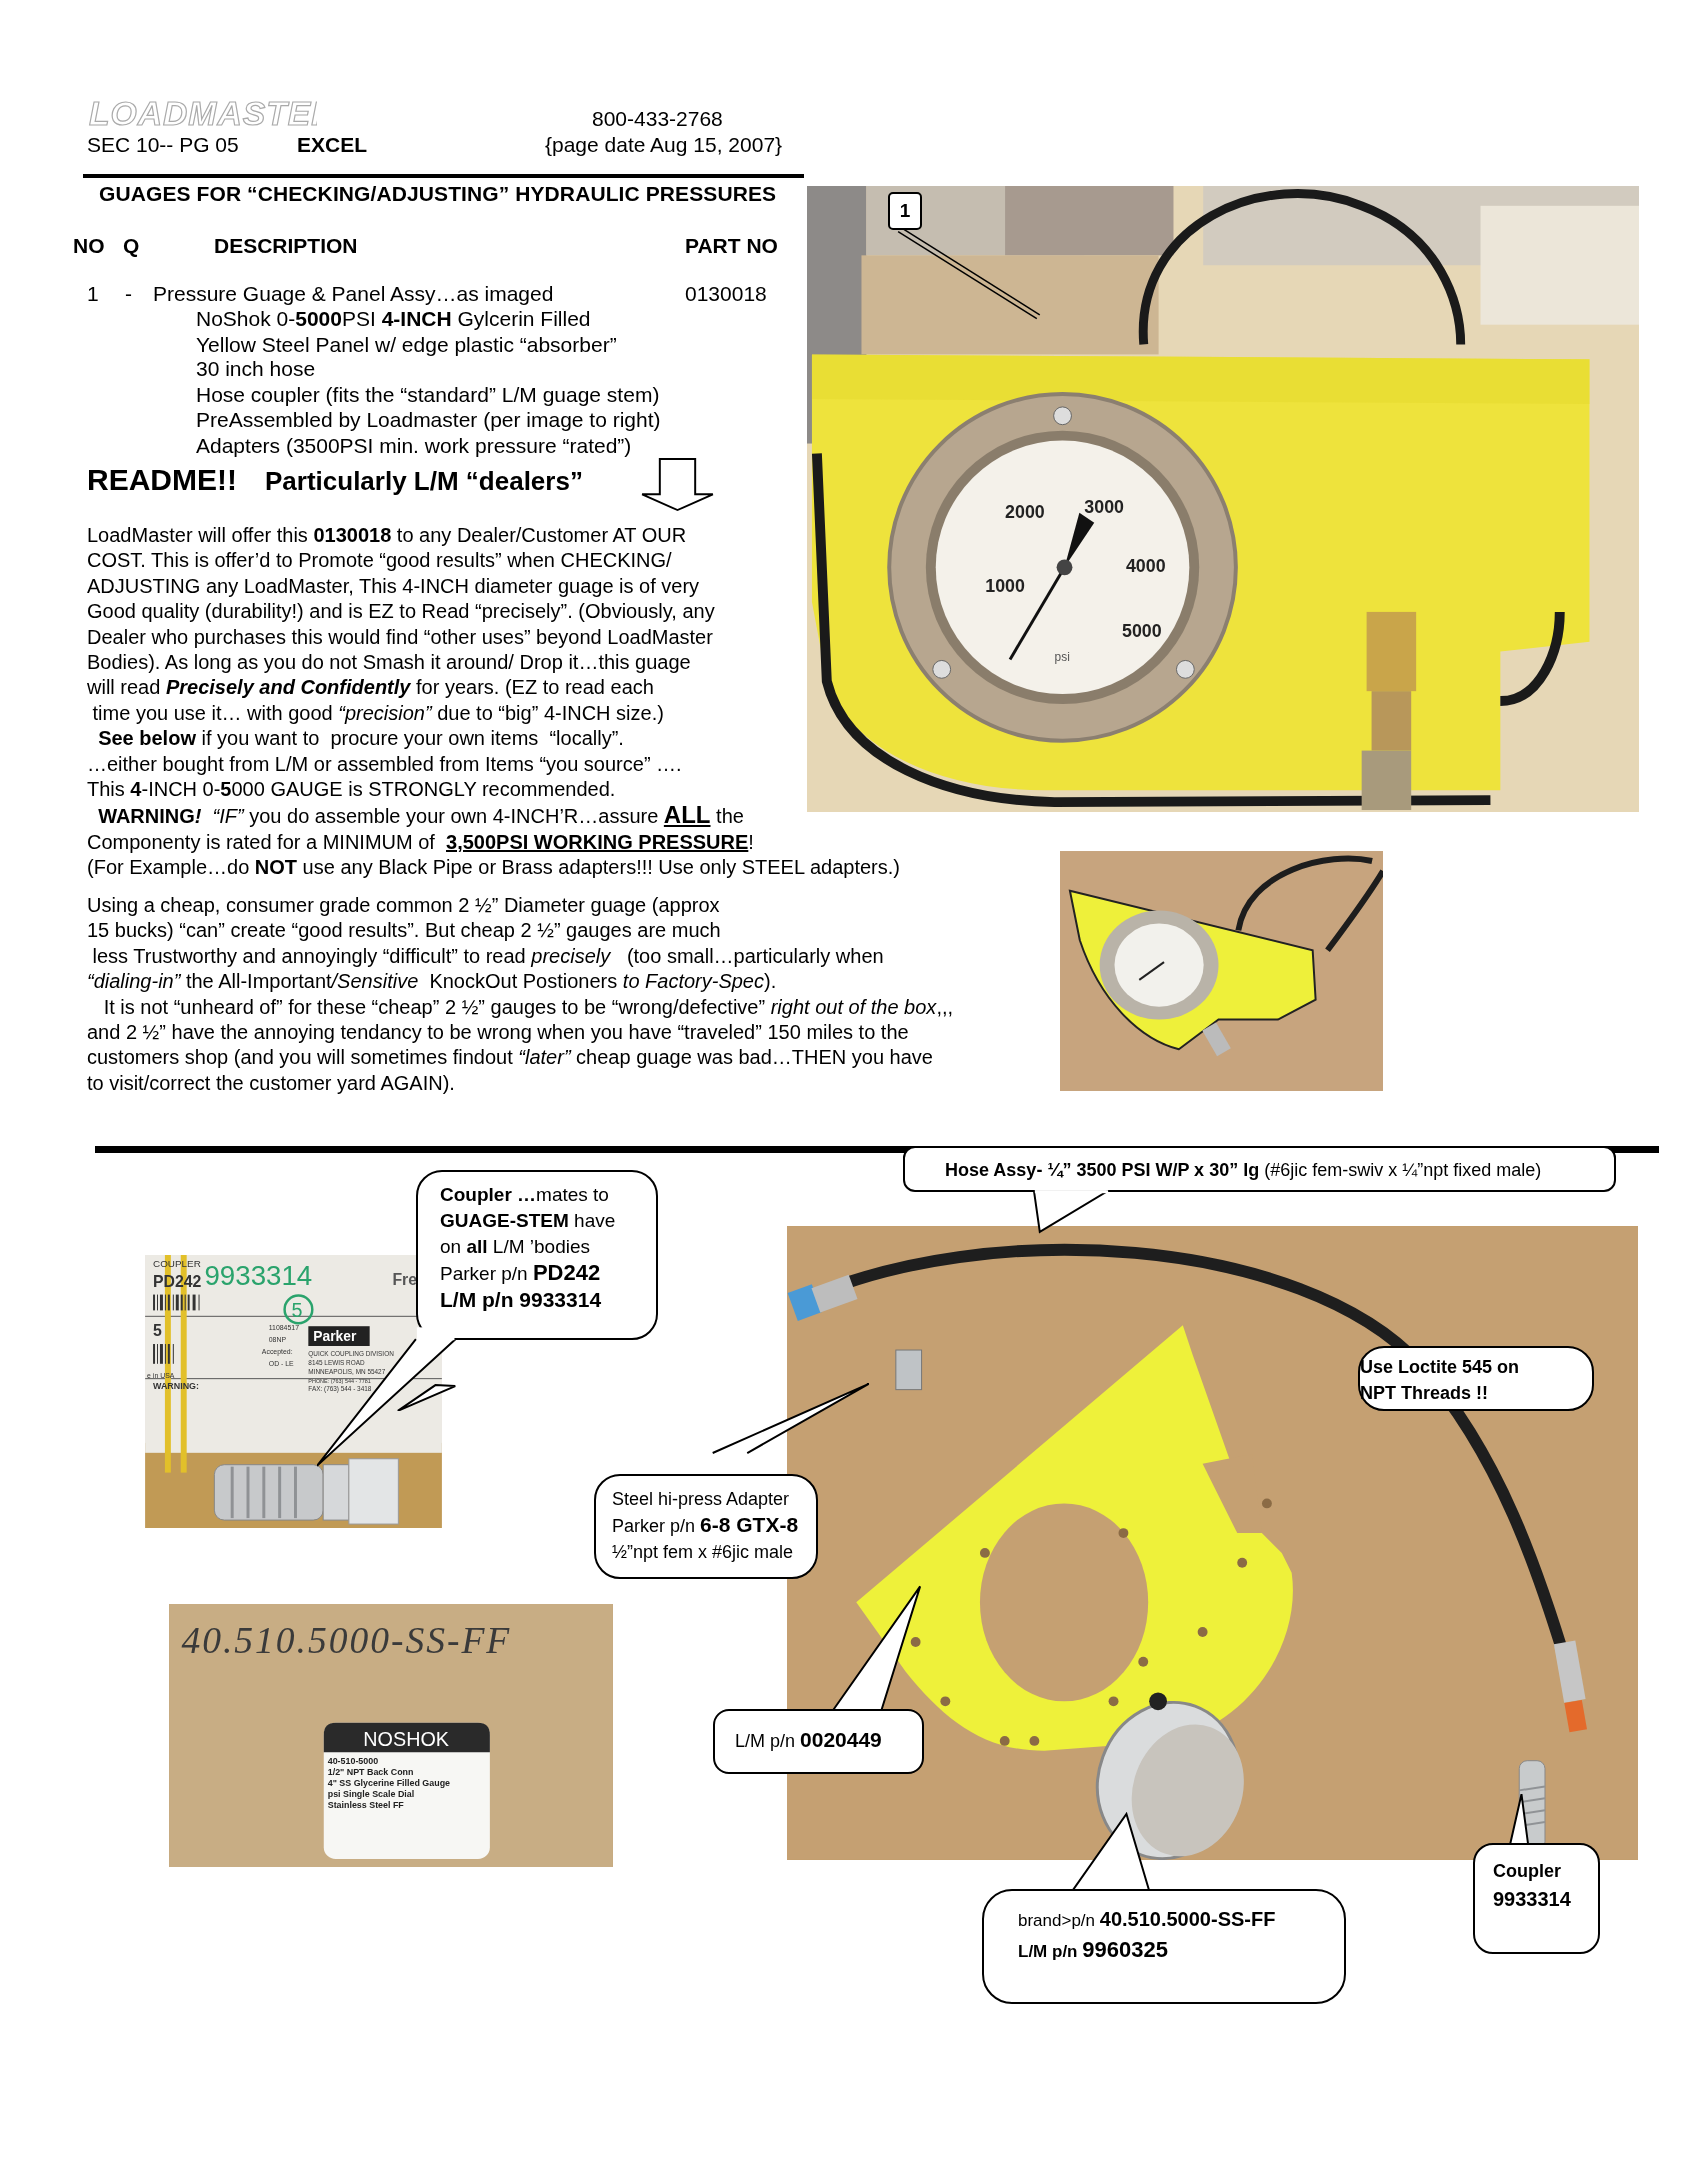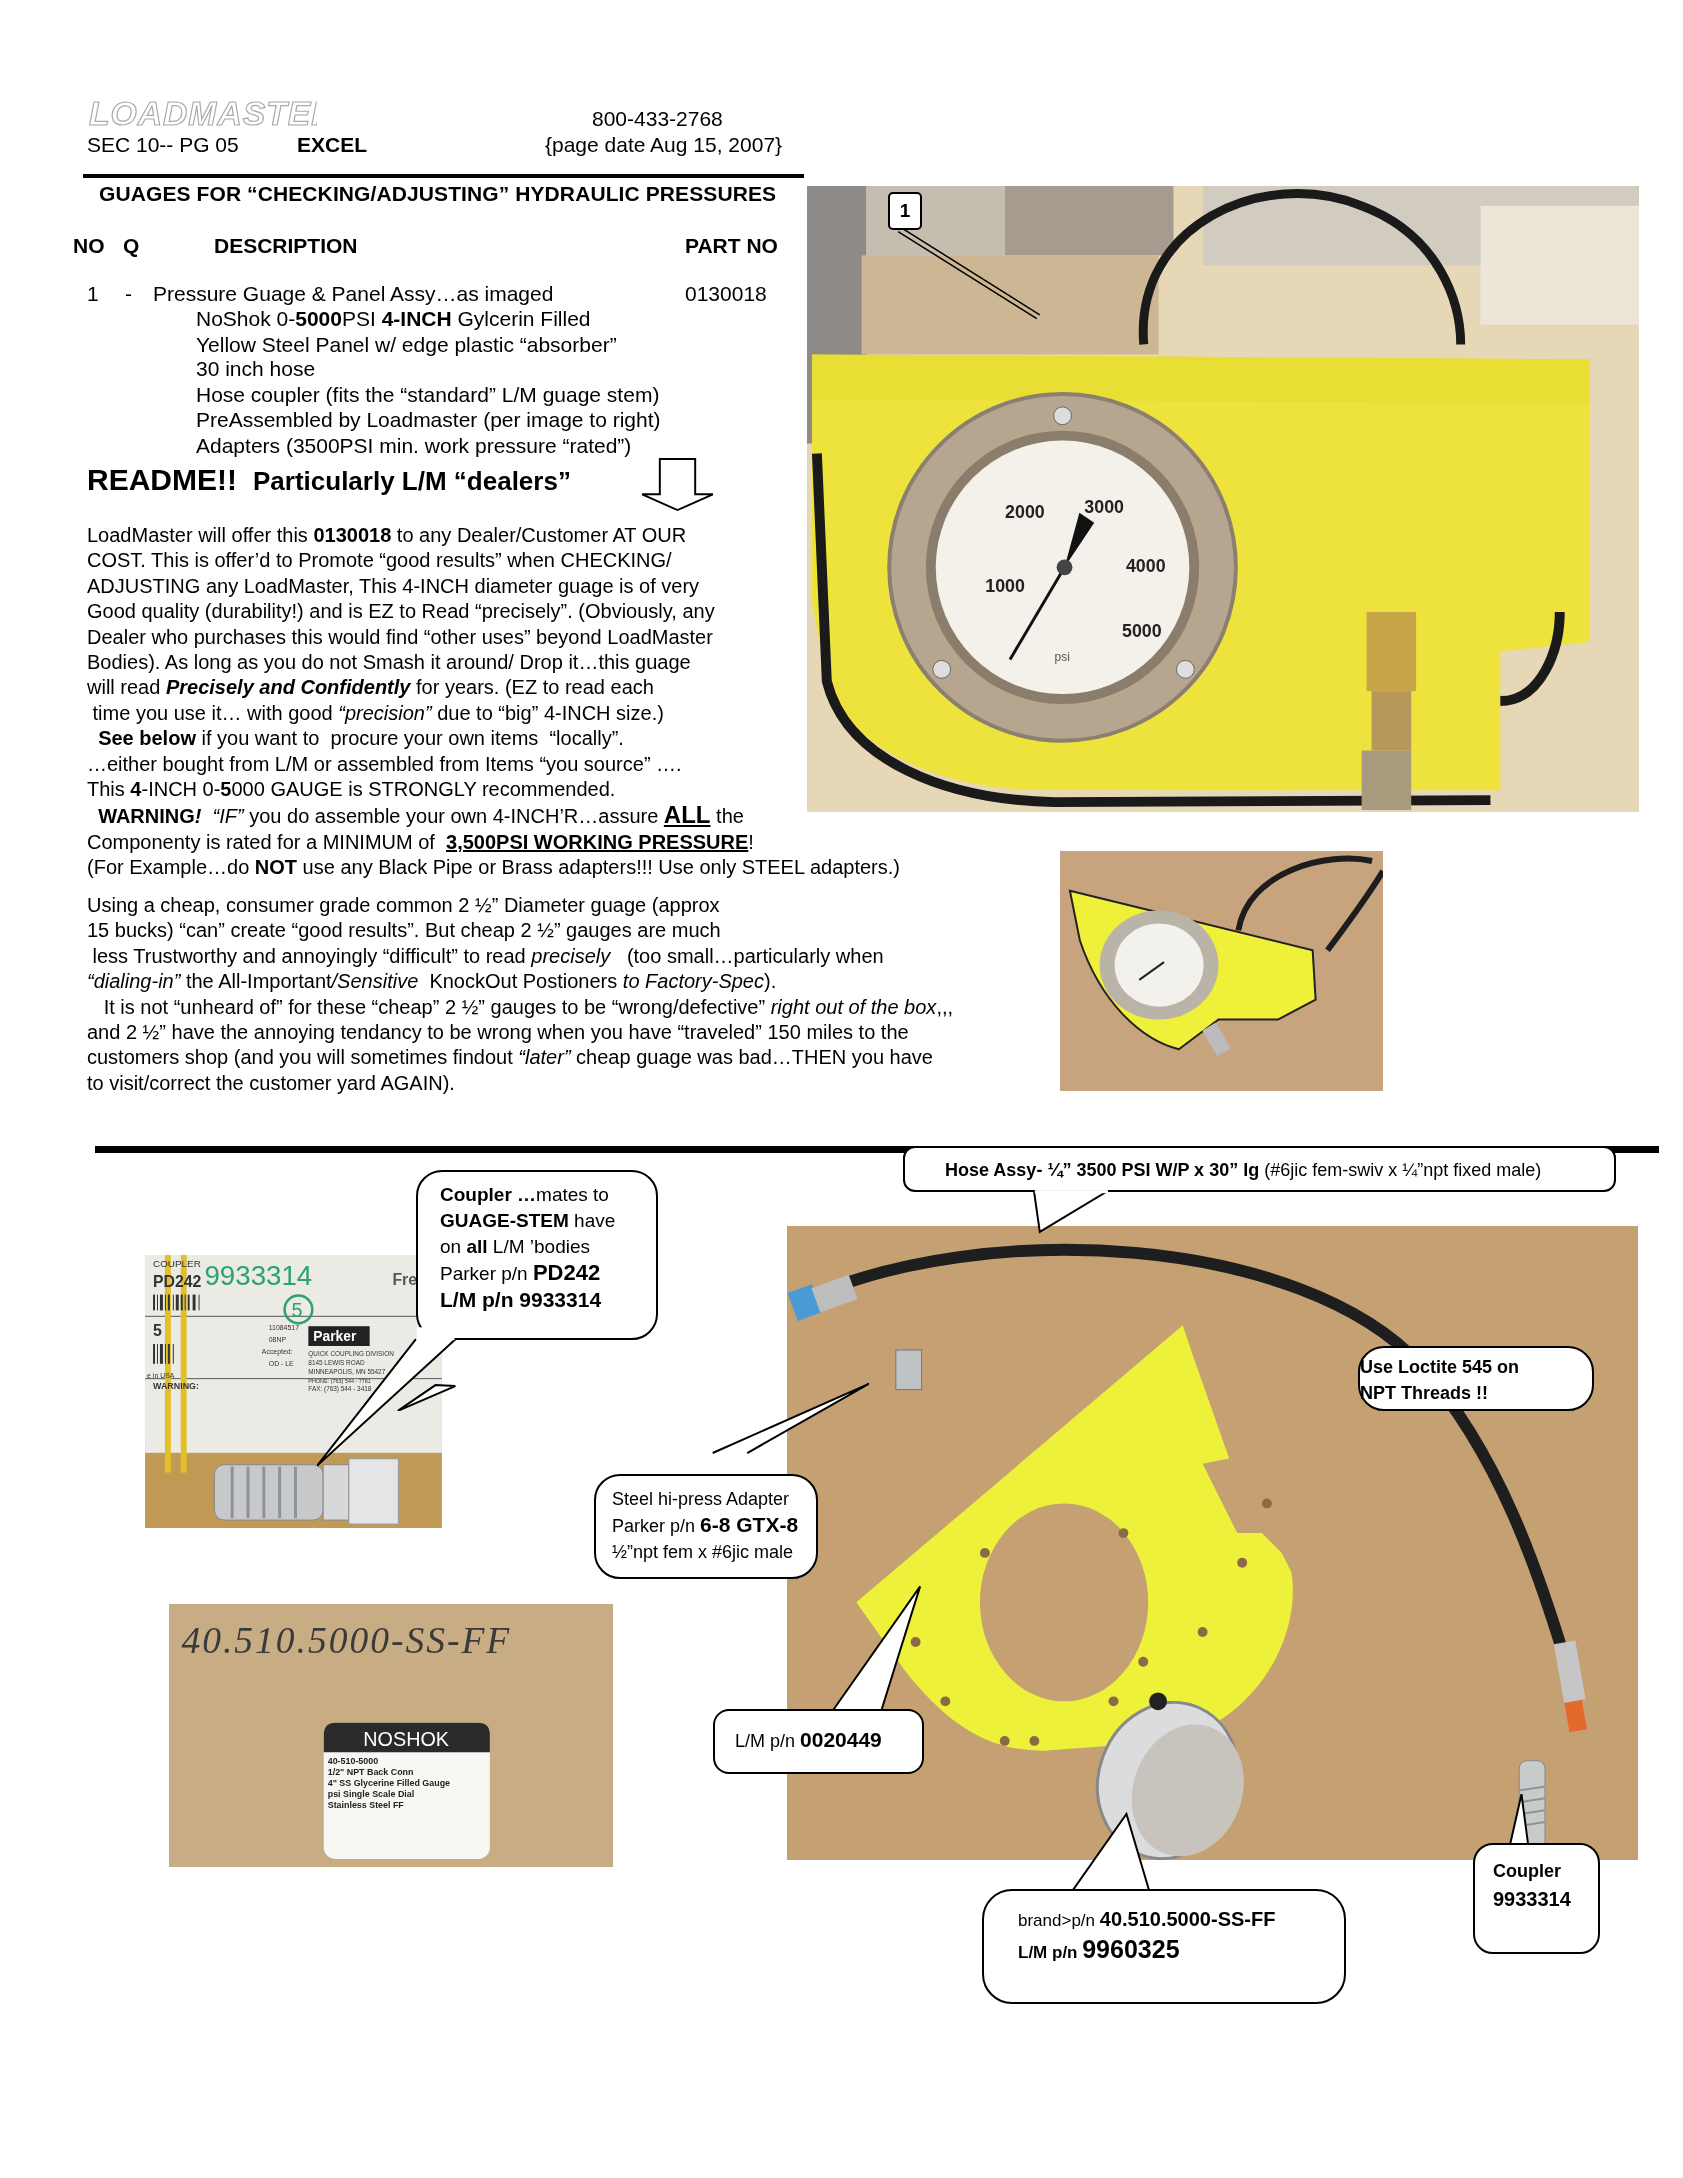--- a/index.html
+++ b/index.html
@@ -10,21 +10,21 @@
   .hdr{font-size:21px;line-height:24px;}
   .hdr-sec{left:87px;top:133px;text-align:center;}
   .hdr-excel{left:297px;top:133px;font-weight:bold;}
   .hdr-phone{left:592px;top:107px;}
   .hdr-date{left:545px;top:133px;}
   .rule-top{left:83px;top:174px;width:721px;height:4px;background:#000;}
   .title{left:99px;top:182px;font-size:21px;font-weight:bold;letter-spacing:0.1px;}
   .colhdr{top:234px;font-size:21px;font-weight:bold;}
   .item-line{font-size:21px;line-height:25px;}
   .readme{left:87px;top:463px;font-size:30px;font-weight:bold;}
-  .readme .sub{margin-left:16px;font-size:26px;}
+  .readme .sub{margin-left:28px;font-size:26px;}
   .body-text{left:87px;font-size:20px;line-height:25.4px;white-space:pre;}
   .body-text b{font-weight:bold;}
   .body-text i{font-style:italic;}
   .u{text-decoration:underline;}
   .rule-mid{left:95px;top:1146px;width:1564px;height:7px;background:#000;}
   .photo{overflow:hidden;}
   .callout{background:#fff;border:2px solid #000;border-radius:26px;padding:10px 18px;
            font-family:"Liberation Sans",sans-serif;font-size:19px;line-height:26px;box-sizing:border-box;}
   .callout b{font-weight:bold;}
   svg{display:block;}
@@ -302,21 +302,21 @@
 </svg>
 <div class="abs callout" style="left:713px;top:1709px;width:211px;height:65px;border-radius:16px;padding:16px 20px;font-size:18px;">
   <span>L/M p/n </span><b style="font-size:21px">0020449</b>
 </div>
 
 <svg class="abs" style="left:1049px;top:1812px" width="139" height="119" viewBox="0 0 140 120">
   <path d="M2 110 L78 2 L110 110" fill="#fff" stroke="#000" stroke-width="2"></path>
 </svg>
 <div class="abs callout" style="left:982px;top:1889px;width:364px;height:115px;border-radius:30px;padding:14px 34px;font-size:17px;line-height:29px;">
   <div><span>brand&gt;p/n </span><b style="font-size:20px">40.510.5000-SS-FF</b></div>
-  <div><b>L/M p/n </b><b style="font-size:25px">9960325</b></div>
+  <div><b>L/M p/n </b><b style="font-size:22px">9960325</b></div>
 </div>
 
 <svg class="abs" style="left:1480px;top:1792px" width="79" height="109" viewBox="0 0 80 110">
   <path d="M18 108 L42 2 L56 108" fill="#fff" stroke="#000" stroke-width="2"></path>
 </svg>
 <div class="abs callout" style="left:1473px;top:1843px;width:127px;height:111px;border-radius:20px;padding:12px 18px;font-size:18px;line-height:28px;font-weight:bold;">
   <div>Coupler</div>
   <div style="font-size:20px">9933314</div>
 </div>
 

